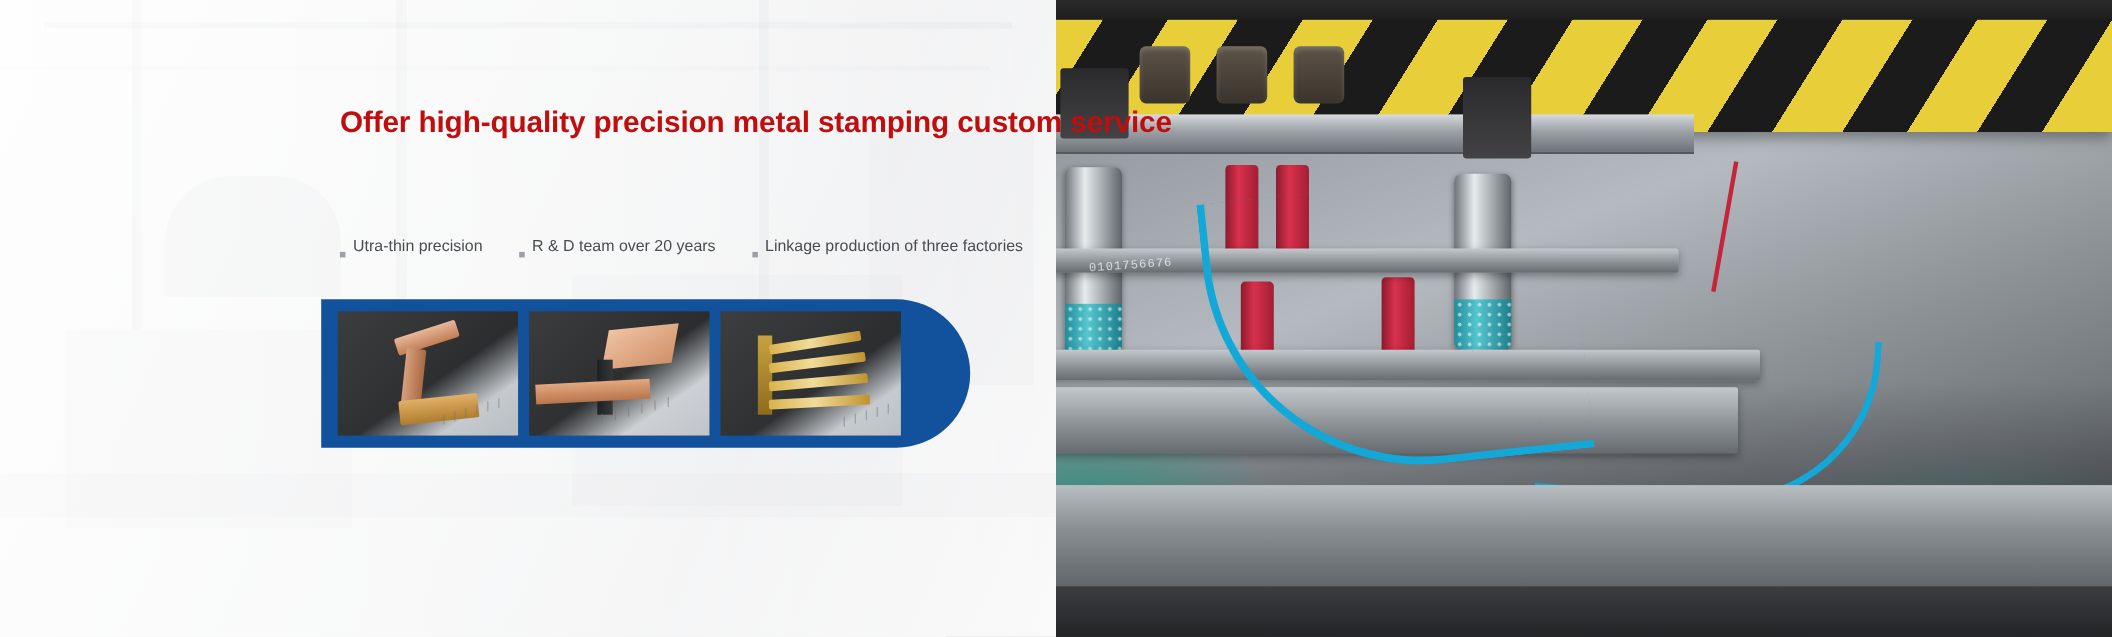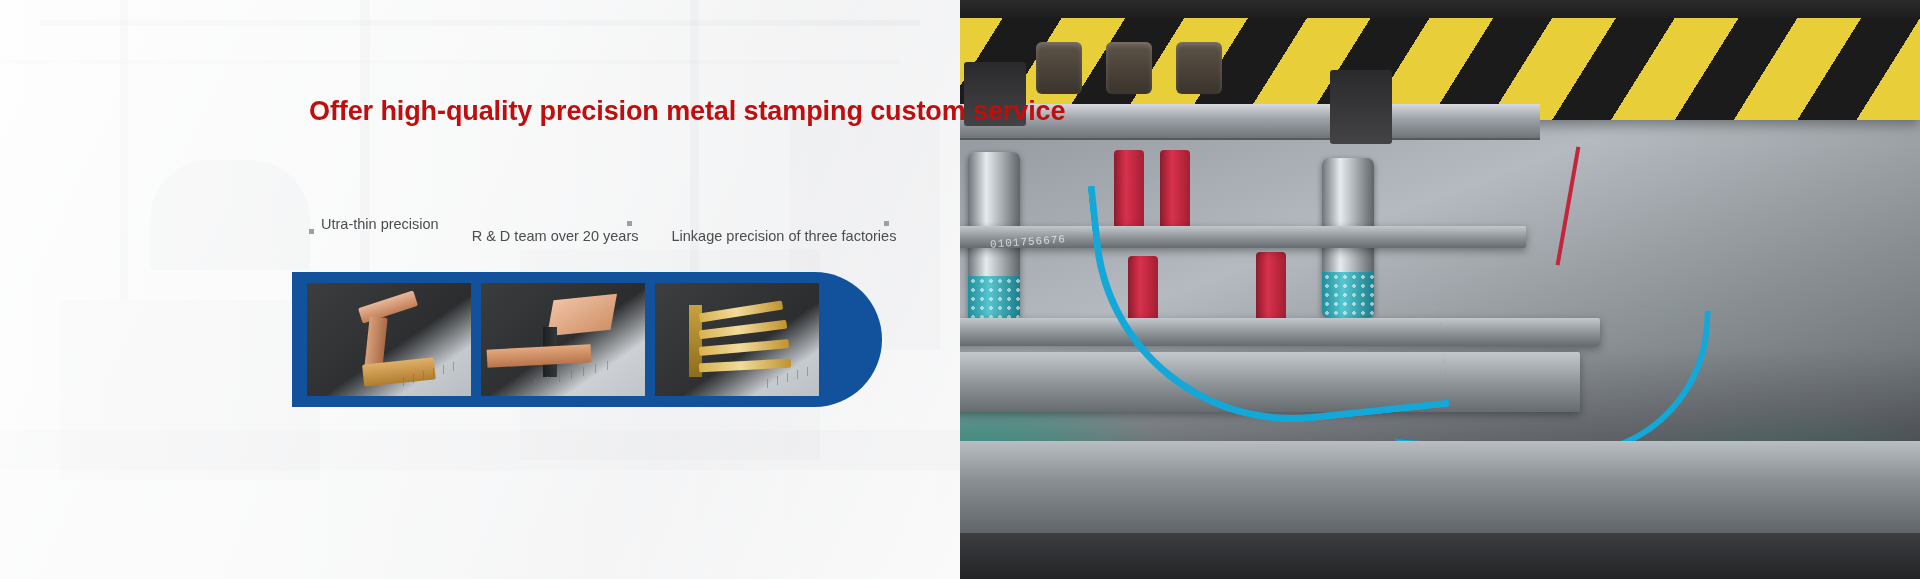--- a/index.html
+++ b/index.html
@@ -134,21 +134,21 @@
     letter-spacing:-.2px;white-space:nowrap;
   }
   .bullets{
     position:absolute;left:309px;top:214px;
     display:flex;align-items:flex-start;
   }
   .bullet{
     display:flex;align-items:flex-end;color:#4a4d50;font-size:14.5px;
     line-height:20px;white-space:nowrap;
   }
-  .bullet + .bullet{margin-left:33px;flex-direction:column;}
+  .bullet + .bullet{margin-left:33px;}
   .bullet .dot{
     display:inline-block;width:5px;height:5px;background:#9aa0a5;
     margin:7px 7px 0 0;flex:0 0 auto;
   }
   .bullet .txt{display:block;}
   .bullet .txt .l2{display:block;}
 
   
   .panel{
     position:absolute;left:292px;top:272px;
@@ -290,21 +290,21 @@
         <span class="dot"></span>
         <span class="txt"><span>Utra-thin precision</span></span>
       </div>
       <div class="bullet">
         <span class="dot"></span>
         <span class="txt"><span>R &amp; D team over 20 years</span></span>
       </div>
       <div class="bullet">
         <span class="dot"></span>
         <span class="txt">
-          <span>Linkage precision of three factories</span>
+          <span>Linkage production of three factories</span>
         </span>
       </div>
     </div>
 
     <div class="panel">
       <div class="thumbs">
 
         <div class="thumb t1">
           <span class="part"></span>
             <span class="part2"></span>

